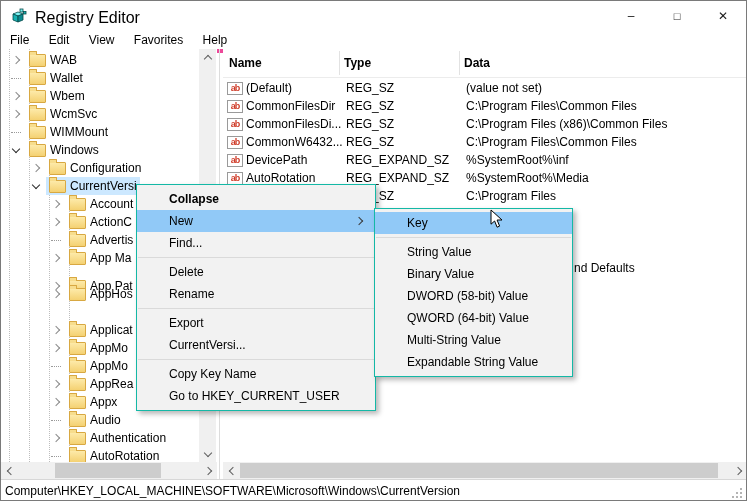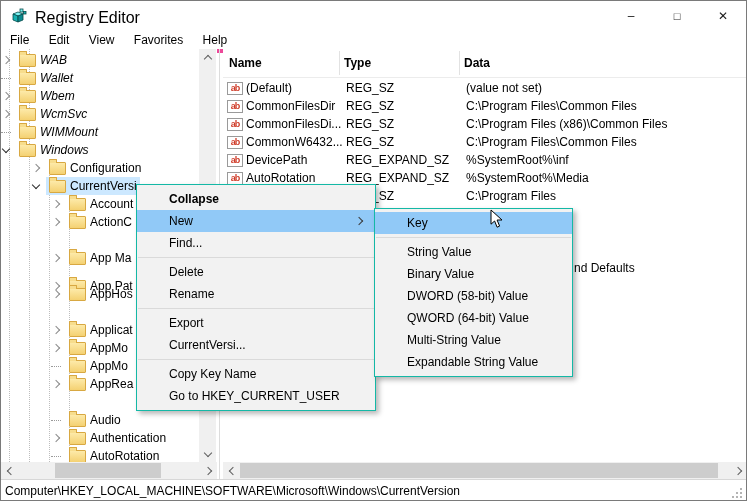--- a/index.html
+++ b/index.html
@@ -15,21 +15,21 @@
   #btn-min{right:92px;} #btn-max{right:46px;font-size:11px;} #btn-close{right:0;font-size:12px;}
   
   #menubar{position:absolute;left:0;top:30px;width:100%;height:18px;background:#fff;
            border-bottom:4px solid #ec4899;}
   .mbitem{display:inline-block;padding:1px 8px 0 8px;height:17px;line-height:16px;}
   #menubar .mbitem:first-child{margin-left:1px;}
   
   #treepane{position:absolute;left:0;top:48px;width:216px;height:413px;background:#fff;overflow:hidden;}
   .guide{position:absolute;width:1px;border-left:1px dotted #bdbdbd;}
   .trow{position:absolute;left:0;height:18px;display:flex;align-items:center;white-space:nowrap;}
-  .t0{font-style:italic;} .t1{padding-left:30px;} .t2{padding-left:50px;}
+  .t0{padding-left:10px;} .t1{padding-left:30px;} .t2{padding-left:50px;}
   .chslot{display:inline-flex;width:15px;justify-content:flex-start;align-items:center;}
   .cv{display:inline-block;width:5px;height:5px;border-right:1px solid #8a8a8a;border-bottom:1px solid #8a8a8a;
       transform:rotate(-45deg);margin-left:2px;}
   .cv.open{border-color:#2b2b2b;transform:rotate(45deg);margin-top:-2px;}
   .dots{display:inline-block;width:10px;border-top:1px dotted #9a9a9a;margin-left:0;}
   .folder{position:relative;display:inline-block;width:15px;height:11px;margin:0 4px 0 2px;
           background:linear-gradient(180deg,#fdeaa9,#f4d172);border:1px solid #d8a842;border-radius:1px;}
   .folder::before{content:"";position:absolute;left:-1px;top:-4px;width:6px;height:3px;
           background:#f7dd8d;border:1px solid #d8a842;border-bottom:none;border-radius:1px 1px 0 0;}
   .hl{display:inline-flex;align-items:center;height:18px;padding:0 3px 0 1px;}
@@ -195,20 +195,29 @@
       </div>
     <div class="trow t2" style="top:164px">
         <span class="chslot">
           <span class="cv"></span>
         </span>
         <span class="hl">
           <span class="folder"></span>
           <span>ActionC</span>
         </span>
       </div>
+    <div class="trow t2" style="top:182px">
+        <span class="chslot">
+          <span class="dots"></span>
+        </span>
+        <span class="hl">
+          <span class="folder"></span>
+          <span>Advertis</span>
+        </span>
+      </div>
     <div class="trow t2" style="top:200px">
         <span class="chslot">
           <span class="cv"></span>
         </span>
         <span class="hl">
           <span class="folder"></span>
           <span>App Ma</span>
         </span>
       </div>
     <div class="trow t2" style="top:228px">
@@ -256,20 +265,29 @@
           <span>AppMo</span>
         </span>
       </div>
     <div class="trow t2" style="top:326px">
         <span class="chslot">
           <span class="cv"></span>
         </span>
         <span class="hl">
           <span class="folder"></span>
           <span>AppRea</span>
+        </span>
+      </div>
+    <div class="trow t2" style="top:344px">
+        <span class="chslot">
+          <span class="cv"></span>
+        </span>
+        <span class="hl">
+          <span class="folder"></span>
+          <span>Appx</span>
         </span>
       </div>
     <div class="trow t2" style="top:362px">
         <span class="chslot">
           <span class="dots"></span>
         </span>
         <span class="hl">
           <span class="folder"></span>
           <span>Audio</span>
         </span>

